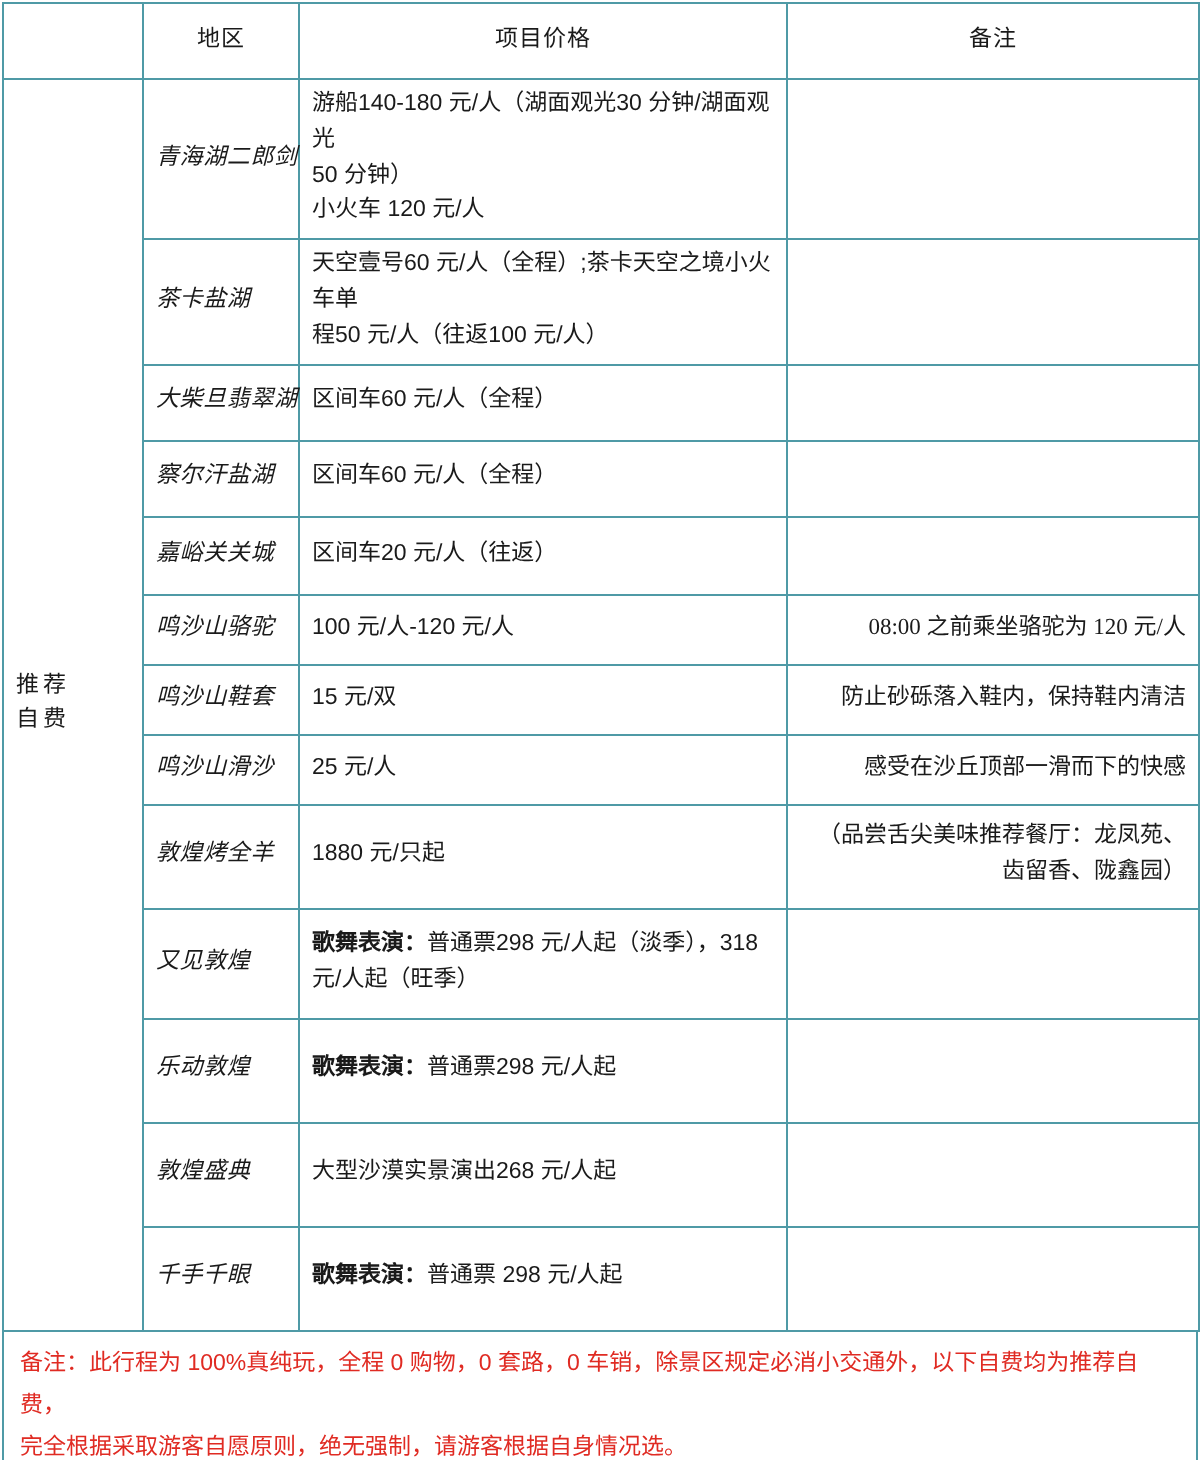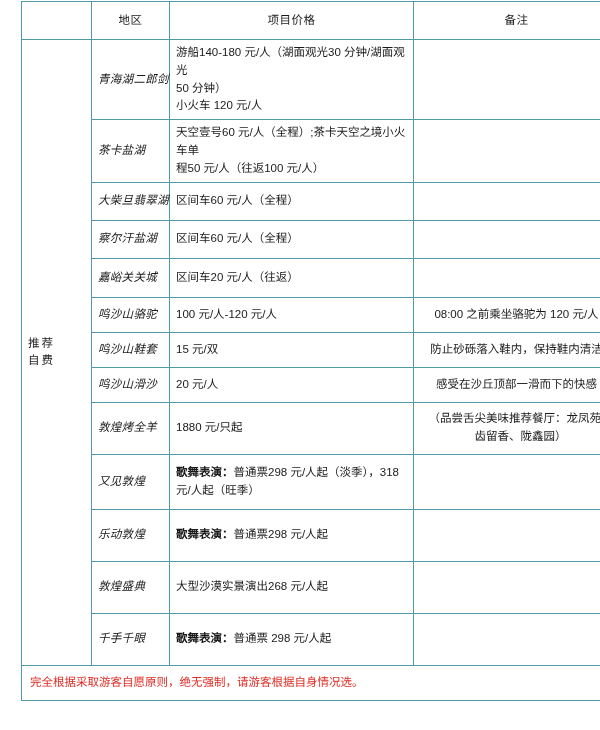--- a/index.html
+++ b/index.html
@@ -15,21 +15,20 @@
     font-family: "Liberation Sans", "DejaVu Sans", sans-serif;
     color: #1a1a1a;
     overflow: hidden;
   }
 
   .sheet {
     width: 600px;
     height: 730px;
     position: relative;
     background: #fff;
-    padding-left: 20px;
   }
 
   table.fee-table {
     width: 598px;
     margin: 1px 0 0 1px;
     border-collapse: collapse;
     table-layout: fixed;
   }
 
   table.fee-table td,
@@ -79,23 +78,24 @@
 
   
   .item {
     text-align: left;
     font-size: 11.5px;
   }
   .item .bold { font-weight: bold; }
 
   
   .note {
-    text-align: center;
+    text-align: right;
     font-size: 11.5px;
     padding-left: 10px;
+    font-family: Liberation Serif, serif;
   }
   .note.indent { text-indent: 8px; margin-top: 48px; }
 
   
   .r-qhh td   { height: 60px; }
   .r-cky td   { height: 37px; }
   .r-dcd td   { height: 38px; }
   .r-cehh td  { height: 38px; }
   .r-jyg td   { height: 39px; }
   .r-camel td { height: 35px; }
@@ -204,21 +204,21 @@
           <div>15 元/双</div>
         </td>
         <td class="note">
           <div>防止砂砾落入鞋内，保持鞋内清洁</div>
         </td>
       </tr>
 
       <tr class="r-slide">
         <td class="area">鸣沙山滑沙</td>
         <td class="item">
-          <div>20 元/人</div>
+          <div>25 元/人</div>
         </td>
         <td class="note">
           <div>感受在沙丘顶部一滑而下的快感</div>
         </td>
       </tr>
 
       <tr class="r-lamb">
         <td class="area">敦煌烤全羊</td>
         <td class="item">
           <div>1880 元/只起</div>
@@ -259,16 +259,17 @@
         <td class="item">
           <div><span class="bold">歌舞表演：</span><span>普通票 298 元/人起</span></div>
         </td>
         <td class="note"></td>
       </tr>
 
     </tbody>
   </table>
 
   <div class="note-box">
+    <p>备注：此行程为 100%真纯玩，全程 0 购物，0 套路，0 车销，除景区规定必消小交通外，以下自费均为推荐自费，</p>
     <p>完全根据采取游客自愿原则，绝无强制，请游客根据自身情况选。</p>
   </div>
 
 </div>
 
 </body></html>

